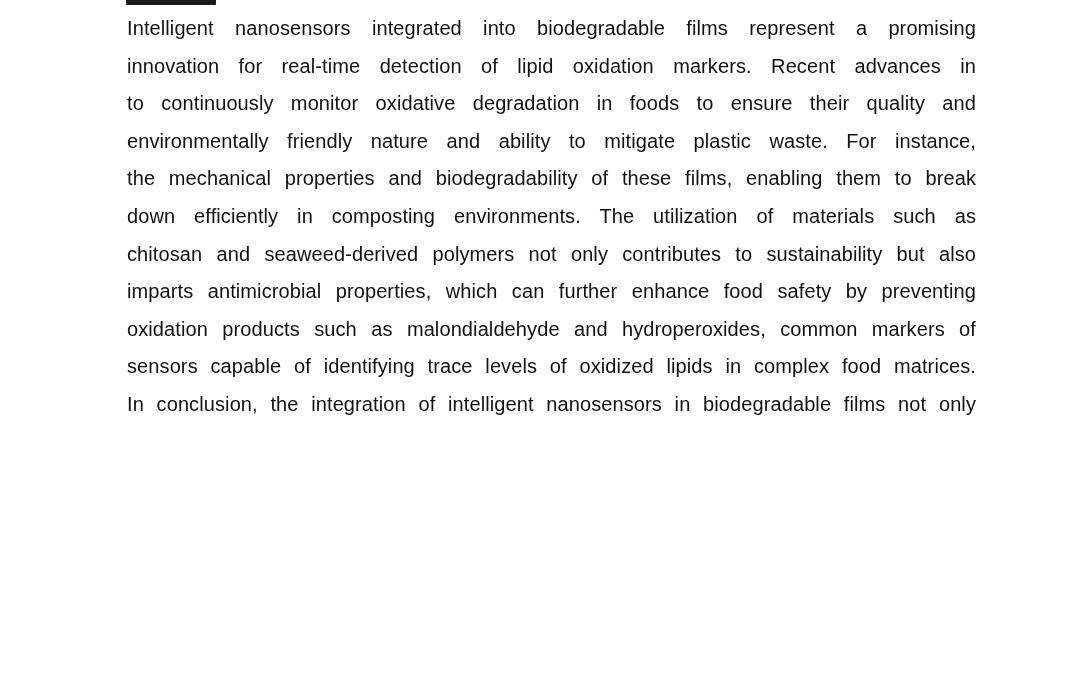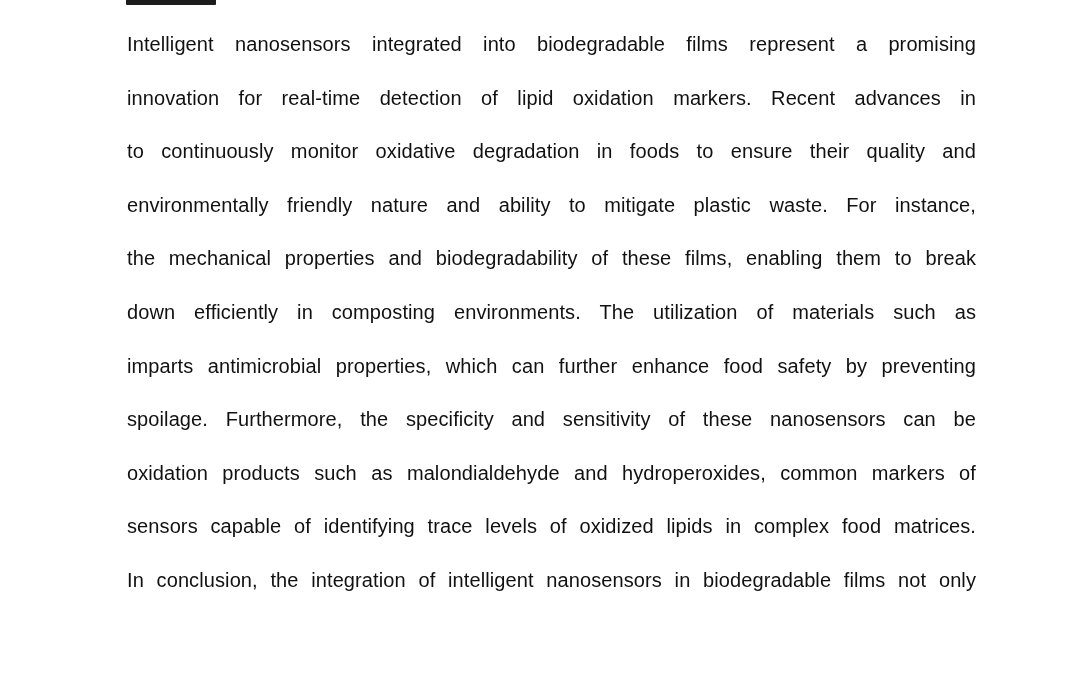--- a/index.html
+++ b/index.html
@@ -35,37 +35,36 @@
     line-height: 37.6px;
     letter-spacing: 0.1px;
   }
   .line {
     text-align: justify;
     text-align-last: justify;
     -moz-text-align-last: justify;
     white-space: normal;
     height: 37.6px;
     overflow: visible;
-    margin-top: 16px;
   }
 </style>
 </head>
 <body>
 
 <div class="page">
 
   <div class="heading-bar"></div>
 
   <div class="paragraph">
     <div class="line">Intelligent nanosensors integrated into biodegradable films represent a promising</div>
     <div class="line">innovation for real-time detection of lipid oxidation markers. Recent advances in</div>
     <div class="line">to continuously monitor oxidative degradation in foods to ensure their quality and</div>
     <div class="line">environmentally friendly nature and ability to mitigate plastic waste. For instance,</div>
     <div class="line">the mechanical properties and biodegradability of these films, enabling them to break</div>
     <div class="line">down efficiently in composting environments. The utilization of materials such as</div>
+    <div class="line">chitosan and seaweed-derived polymers not only contributes to sustainability but also</div>
     <div class="line">imparts antimicrobial properties, which can further enhance food safety by preventing</div>
-    <div class="line">spoilage. Furthermore, the specificity and sensitivity of these nanosensors can be</div>
     <div class="line">oxidation products such as malondialdehyde and hydroperoxides, common markers of</div>
     <div class="line">sensors capable of identifying trace levels of oxidized lipids in complex food matrices.</div>
     <div class="line">In conclusion, the integration of intelligent nanosensors in biodegradable films not only</div>
   </div>
 
 </div>
 
 </body></html>

